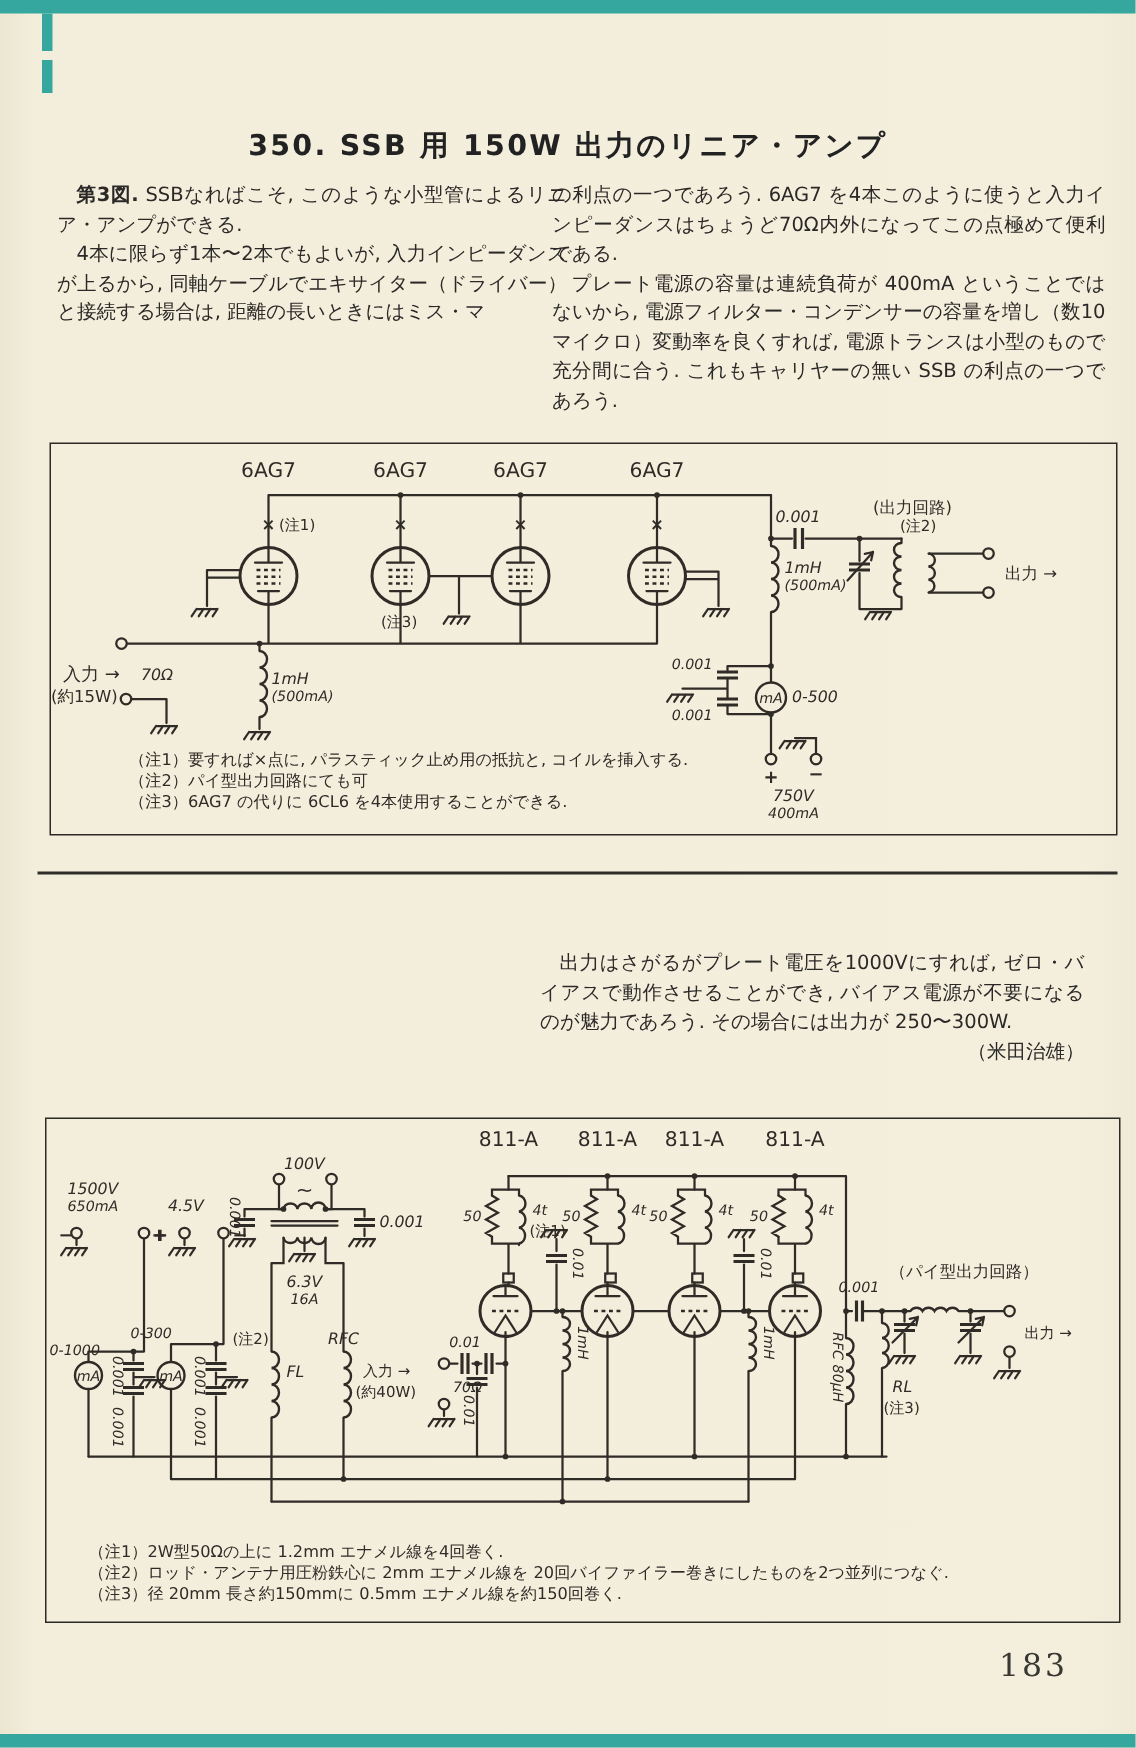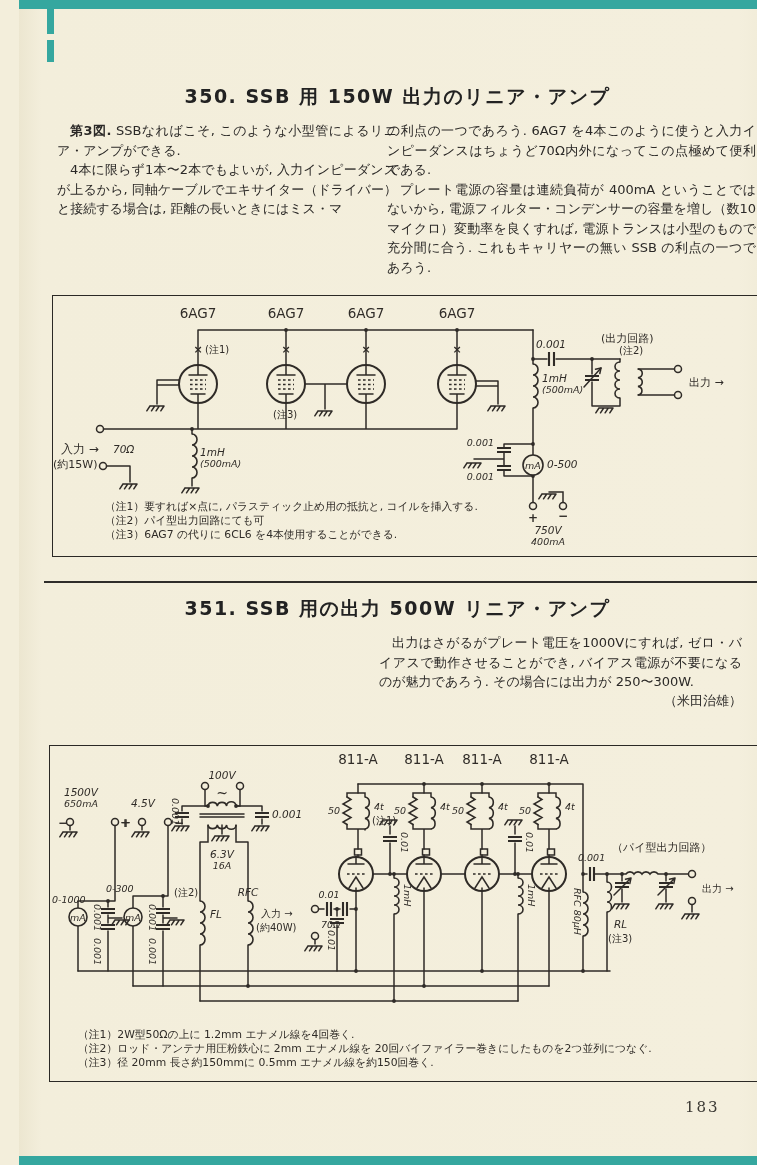--- a/index.html
+++ b/index.html
@@ -1,34 +1,34 @@
 <!DOCTYPE html>
 <html><head>
 <meta charset="utf-8">
 <style>
   html,body{margin:0;padding:0;}
   body{width:757px;height:1165px;position:relative;overflow:hidden;
        background:#f3eedb;
        font-family:"DejaVu Sans",sans-serif;color:#2e2b28;}
   .page{position:absolute;inset:0;
-        background:linear-gradient(90deg,#ece6d0 0px,#f3eedb 22px,#f4efdd 720px,#efead6 757px);margin-left:19px;}
+        background:linear-gradient(90deg,#ece6d0 0px,#f3eedb 22px,#f4efdd 720px,#efead6 757px);}
   .strip{position:absolute;left:0;width:757px;background:#35a79f;}
   .strip.top{top:0;height:9px;}
   .strip.bottom{bottom:0;height:9px;}
   .regmark{position:absolute;width:7px;background:#35a79f;}
   .title{position:absolute;left:0;width:757px;text-align:center;
          font-size:19px;font-weight:bold;letter-spacing:1.5px;color:#222;}
   .col{position:absolute;font-size:13px;line-height:19.5px;text-align:justify;color:#2b2927;}
   .col p{margin:0;}
   .col p.indent{text-indent:1em;}
   .lead{font-weight:bold;}
-  .byline{text-align:right;font-family:Liberation Mono, monospace;}
+  .byline{text-align:right;}
   .circuit-box{position:absolute;border:1.6px solid #2b2925;background:transparent;}
   .rule{position:absolute;background:#2f2d2a;}
-  .pagenum{position:absolute;font-family:"DejaVu Serif",serif;font-size:15px;
+  .pagenum{position:absolute;font-family:"DejaVu Serif",serif;font-size:21px;
            letter-spacing:2px;color:#3a3833;}
   svg{display:block;}
   svg .w{stroke:#2f2b27;stroke-width:1.5;fill:none;stroke-linecap:round;}
   svg .plate{stroke:#2f2b27;stroke-width:2.1;fill:none;stroke-linecap:butt;}
   svg .coil{stroke:#2f2b27;stroke-width:1.6;fill:none;}
   svg .dash{stroke:#2f2b27;stroke-width:1.6;stroke-dasharray:2.6,2.4;fill:none;}
   svg .dot{fill:#2f2b27;stroke:none;}
   svg .term{fill:#f3eedb;stroke:#2f2b27;stroke-width:1.5;}
   svg .bulb{fill:#f3eedb;stroke:#2f2b27;stroke-width:2;}
   svg .mtr{fill:#f3eedb;stroke:#2f2b27;stroke-width:1.6;}
@@ -201,21 +201,20 @@
     <text class="lv" x="60" y="157">70Ω</text>
     <text class="cj" x="0" y="172">(約15W)</text>
     <text class="nt" x="52" y="214">（注1）要すれば×点に, パラスティック止め用の抵抗と, コイルを挿入する.</text>
     <text class="nt" x="52" y="228">（注2）パイ型出力回路にても可</text>
     <text class="nt" x="52" y="242">（注3）6AG7 の代りに 6CL6 を4本使用することができる.</text>
   </svg>
   </div>
 
   <div class="rule" style="top:581px;left:25px;width:720px;height:2px;"></div>
 
-  <div class="title" style="top:596px;">351. SSB 用の出力 500W リニア・アンプ</div>
 
 
   <div class="col" style="top:633px;left:360px;width:363px;">
     <p class="indent">出力はさがるがプレート電圧を1000Vにすれば, ゼロ・バイアスで動作させることができ, バイアス電源が不要になるのが魅力であろう. その場合には出力が 250〜300W.</p>
     <p class="byline">（米田治雄）</p>
   </div>
 
   <div class="circuit-box" style="left:30px;top:745px;width:715px;height:335px;">
   <svg width="715" height="335" viewBox="0 0 715 335">
     <defs>

